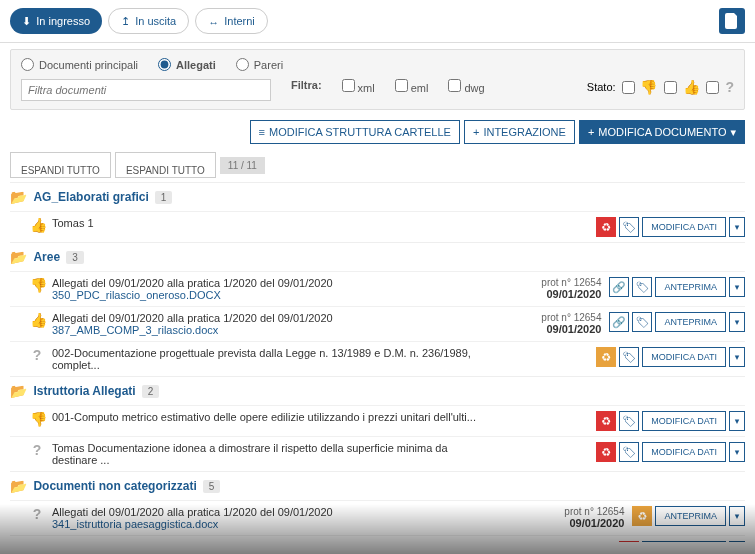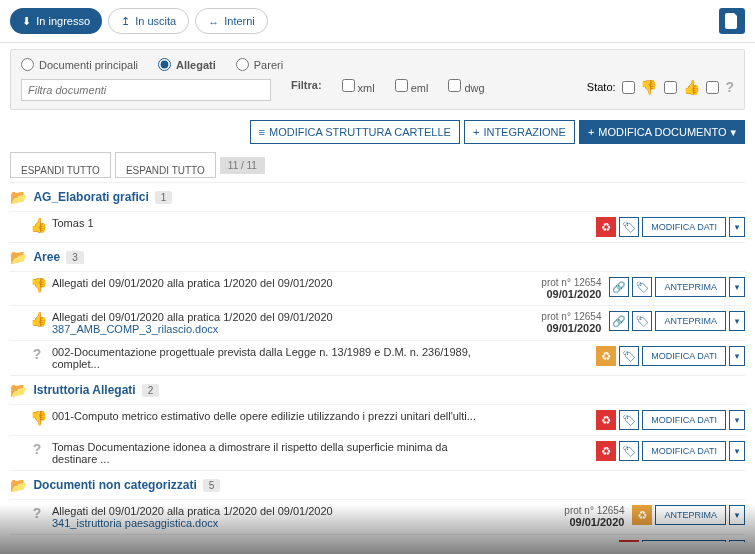--- a/index.html
+++ b/index.html
@@ -149,20 +149,21 @@
       </div>
     <div class="folder-row">
       <span class="folder-icon">📂</span>
       <span class="folder-name">Aree</span>
       <span class="folder-count">3</span>
     </div>
     <div class="item-row">
         <div class="item-status"><span class="thumb-down">👎</span></div>
         <div class="item-body">
           <div class="item-title">Allegati del 09/01/2020 alla pratica 1/2020 del 09/01/2020</div>
+        <div class="item-link">350_PDC_rilascio_oneroso.DOCX</div>
         </div>
         <div class="item-meta">prot n° 12654<br><strong>09/01/2020</strong></div>
         <div class="item-actions">
         <span class="icon-sq blue">🔗</span>
         <span class="icon-sq blue">🏷</span>
         <button class="mod-btn">ANTEPRIMA</button>
         <button class="dd-btn">▾</button>
       </div>
       </div>
     <div class="item-row">

